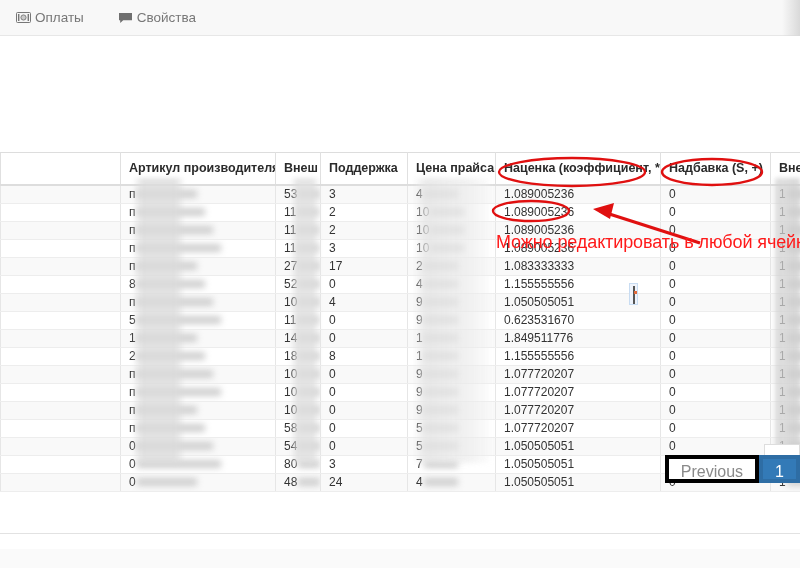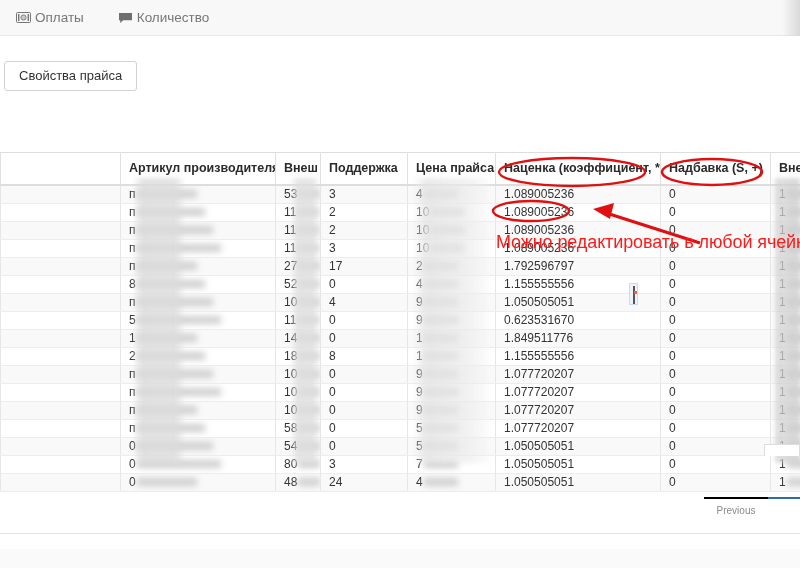--- a/index.html
+++ b/index.html
@@ -196,29 +196,28 @@
 
   
   .pager {
     position: absolute;
     right: 0px; top: 455px;
     display: flex;
     align-items: stretch;
     height: 28px;
   }
   .pg-btn {
-    border: 1px solid #000000;
+    border: 4px solid #000000;
     background: #ffffff;
     color: #8a8a8a;
-    font-size: 10px;
+    font-size: 16px;
     padding: 0 12px;
     line-height: 26px;
     cursor: pointer;
     font-family: "Liberation Sans", sans-serif;
-    margin-top: 42px;
   }
   .pg-btn.active {
     background: #337ab7;
     border-color: #2e6da4;
     color: #ffffff;
     min-width: 24px;
   }
   .pg-top-stub {
     position: absolute;
     right: 0px; top: 444px;
@@ -258,28 +257,25 @@
         </svg>
       </span>
       <span>Оплаты</span>
     </div>
     <div class="nav-item">
       <span class="nav-icon">
         <svg width="15" height="12" viewBox="0 0 15 12">
           <path d="M1 1h13v7.2H5.2L2.2 11V8.2H1z" fill="#6f6f6f"></path>
         </svg>
       </span>
-      <span>Количество</span>
+      <span>Свойства</span>
     </div>
     <div class="topnav-fade"></div>
   </div>
 
-  <div class="toolbar">
-    <button class="btn-props">Свойства прайса</button>
-  </div>
 
   <div class="table-wrap">
     <table class="grid">
       <colgroup>
         <col class="c-empty">
           <col class="c-art">
           <col class="c-price">
           <col class="c-qty">
         <col class="c-buy">
           <col class="c-markup">
@@ -338,21 +334,21 @@
             <td>1.089005236</td>
             <td>0</td>
             <td>1<span class="blur" style="width: 28px;"></span></td>
           </tr>
           <tr>
             <td></td>
             <td>п<span class="blur" style="width: 60px;"></span></td>
             <td>27<span class="blur" style="width: 22px;"></span></td>
             <td>17</td>
             <td>2<span class="blur" style="width: 34px;"></span></td>
-            <td>1.792596797</td>
+            <td>1.083333333</td>
             <td>0</td>
             <td>1<span class="blur" style="width: 28px;"></span></td>
           </tr>
           <tr>
             <td></td>
             <td>8<span class="blur" style="width: 68px;"></span></td>
             <td>52<span class="blur" style="width: 22px;"></span></td>
             <td>0</td>
             <td>4<span class="blur" style="width: 34px;"></span></td>
             <td>1.155555556</td>

